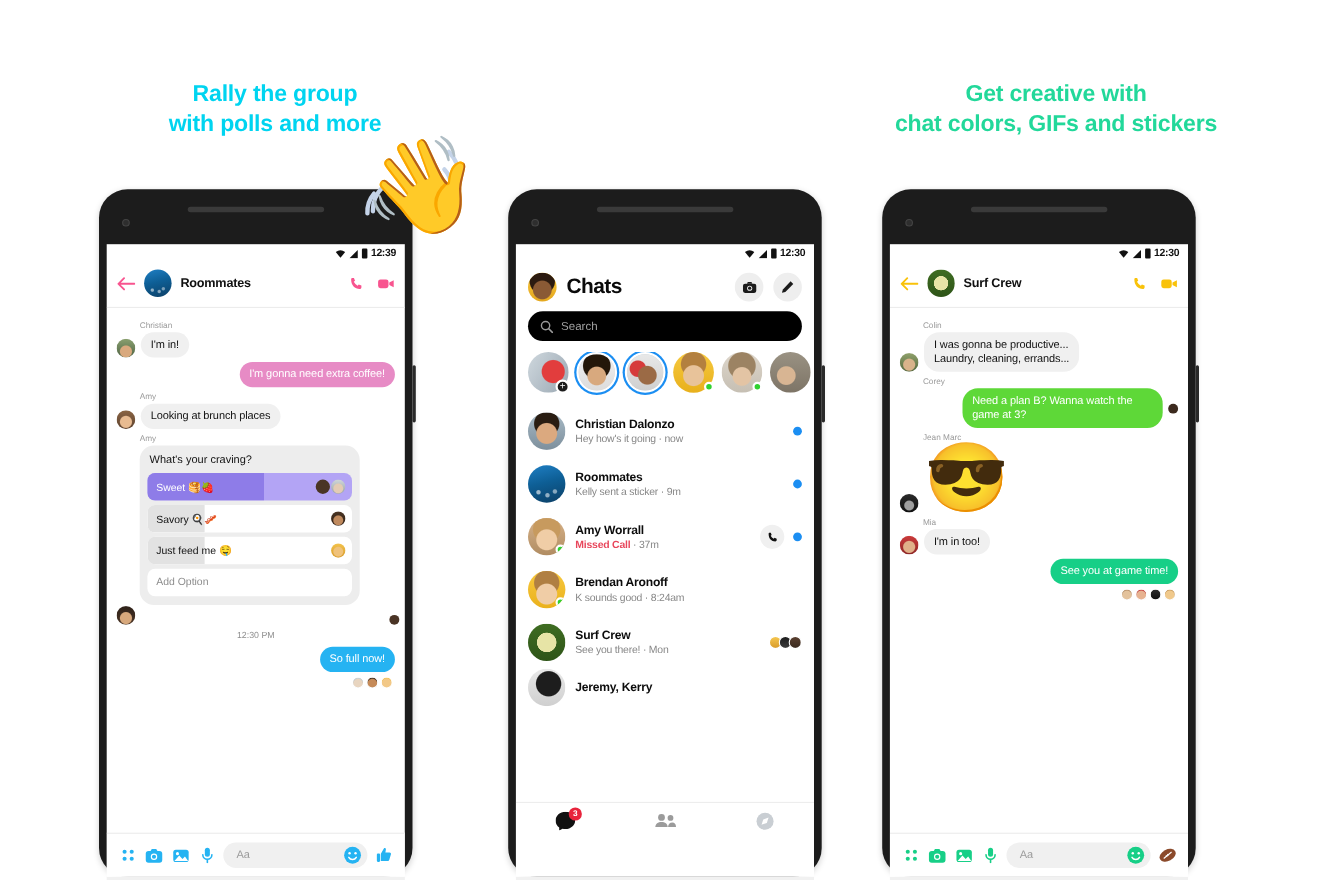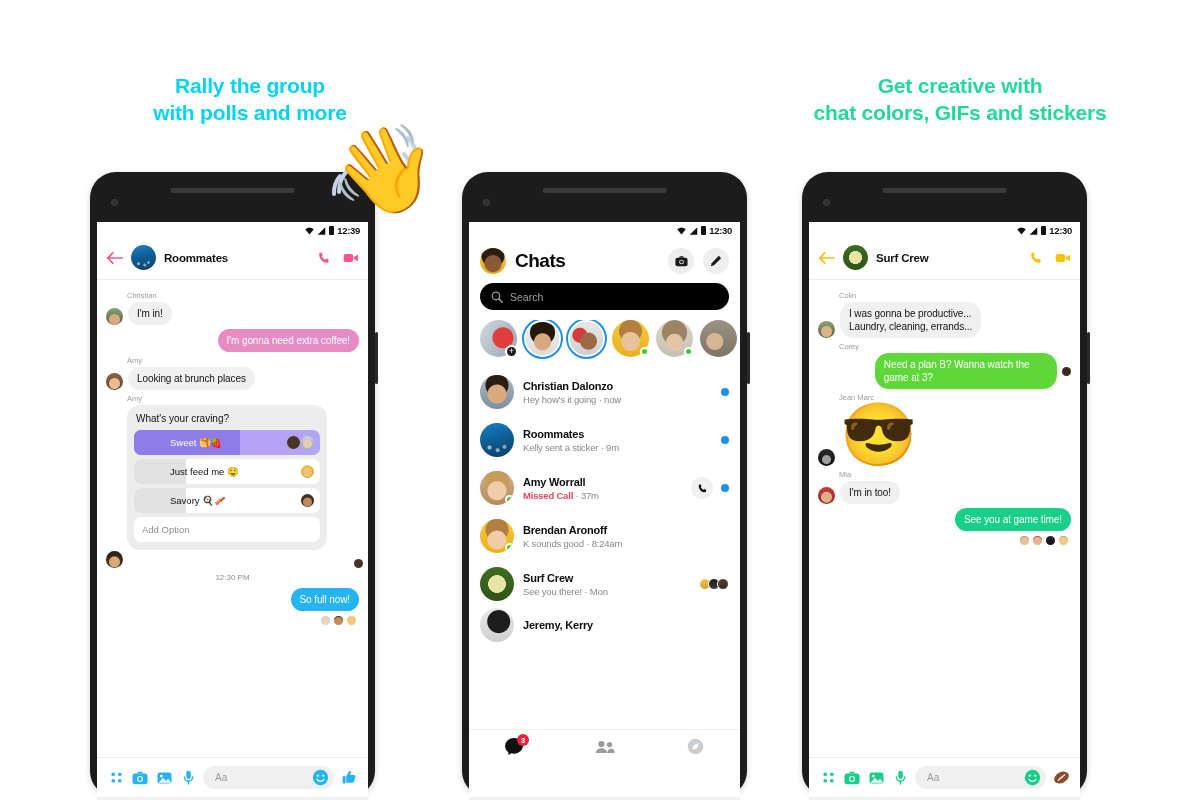--- a/index.html
+++ b/index.html
@@ -103,21 +103,21 @@
 
   
   .poll {
     background: #ededed; border-radius: 13px; padding: 8px 7px;
     width: 200px; margin-left: 21px;
   }
   .poll-q { font-size: 10px; font-weight: 500; color: #111; margin-bottom: 6px; padding-left: 2px; }
   .poll-opt {
     position: relative; height: 25px; border-radius: 7px; overflow: hidden;
     background: #ffffff; margin-bottom: 4px;
-    display: flex; align-items: center; padding-left: 28px;
+    display: flex; align-items: center;
   }
   .poll-opt .fill { position: absolute; left: 0; top: 0; bottom: 0; }
   .poll-opt.sel { background: #b3a4f5; }
   .poll-opt.sel .fill { background: #8e7ce8; }
   .poll-opt.unsel .fill { background: #e2e2e2; }
   .poll-label { position: relative; font-size: 9.5px; color: #111; padding-left: 8px; z-index: 2; }
   .poll-opt.sel .poll-label { color: #ffffff; }
   .poll-voters { position: absolute; right: 6px; display: flex; gap: 1px; z-index: 2; }
   .pv { width: 13px; height: 13px; border-radius: 50%; overflow: hidden; }
   .poll-add {
@@ -284,31 +284,31 @@
             <div class="fill" style="width:57%;"></div>
             <span class="poll-label">Sweet 🥞🍓</span>
             <div class="poll-voters">
               <div class="pv" style="background:radial-gradient(circle at 50% 62%,#c98a54 0 4px,transparent 5px),linear-gradient(#3b2a1d,#271a12));background-color:#4a3525;"></div>
               <div class="pv" style="background:radial-gradient(circle at 50% 62%,#e3cbb4 0 4px,transparent 5px),linear-gradient(#cfd6d8,#9aa3a6);background-color:#b9c0c2;"></div>
             </div>
           </div>
 
           <div class="poll-opt unsel">
             <div class="fill" style="width:28%;"></div>
+            <span class="poll-label">Savory 🍳🥓</span>
+            <div class="poll-voters">
+              <div class="pv" style="background:radial-gradient(circle at 50% 62%,#c08a5e 0 4px,transparent 5px),linear-gradient(#4b3524,#2c1e14);background-color:#3d2a1d;"></div>
+            </div>
+          </div>
+
+          <div class="poll-opt unsel">
+            <div class="fill" style="width:28%;"></div>
             <span class="poll-label">Just feed me 🤤</span>
             <div class="poll-voters">
               <div class="pv" style="background:radial-gradient(circle at 50% 58%,#f0c27a 0 4px,transparent 5px),linear-gradient(#f3c34d,#d79a29);background-color:#eab63f;"></div>
-            </div>
-          </div>
-
-          <div class="poll-opt unsel">
-            <div class="fill" style="width:28%;"></div>
-            <span class="poll-label">Savory 🍳🥓</span>
-            <div class="poll-voters">
-              <div class="pv" style="background:radial-gradient(circle at 50% 62%,#c08a5e 0 4px,transparent 5px),linear-gradient(#4b3524,#2c1e14);background-color:#3d2a1d;"></div>
             </div>
           </div>
 
           <div class="poll-add">Add Option</div>
         </div>
 
         <div style="position:relative;height:14px;">
           <div class="m-avatar" style="position:absolute;left:0;bottom:-4px;background:#7a5b3f;">
             <div class="ph" style="background:radial-gradient(circle at 50% 64%,#d7a87c 0 5px,transparent 6px),linear-gradient(#2e2119,#4a3425);"></div>
           </div>

